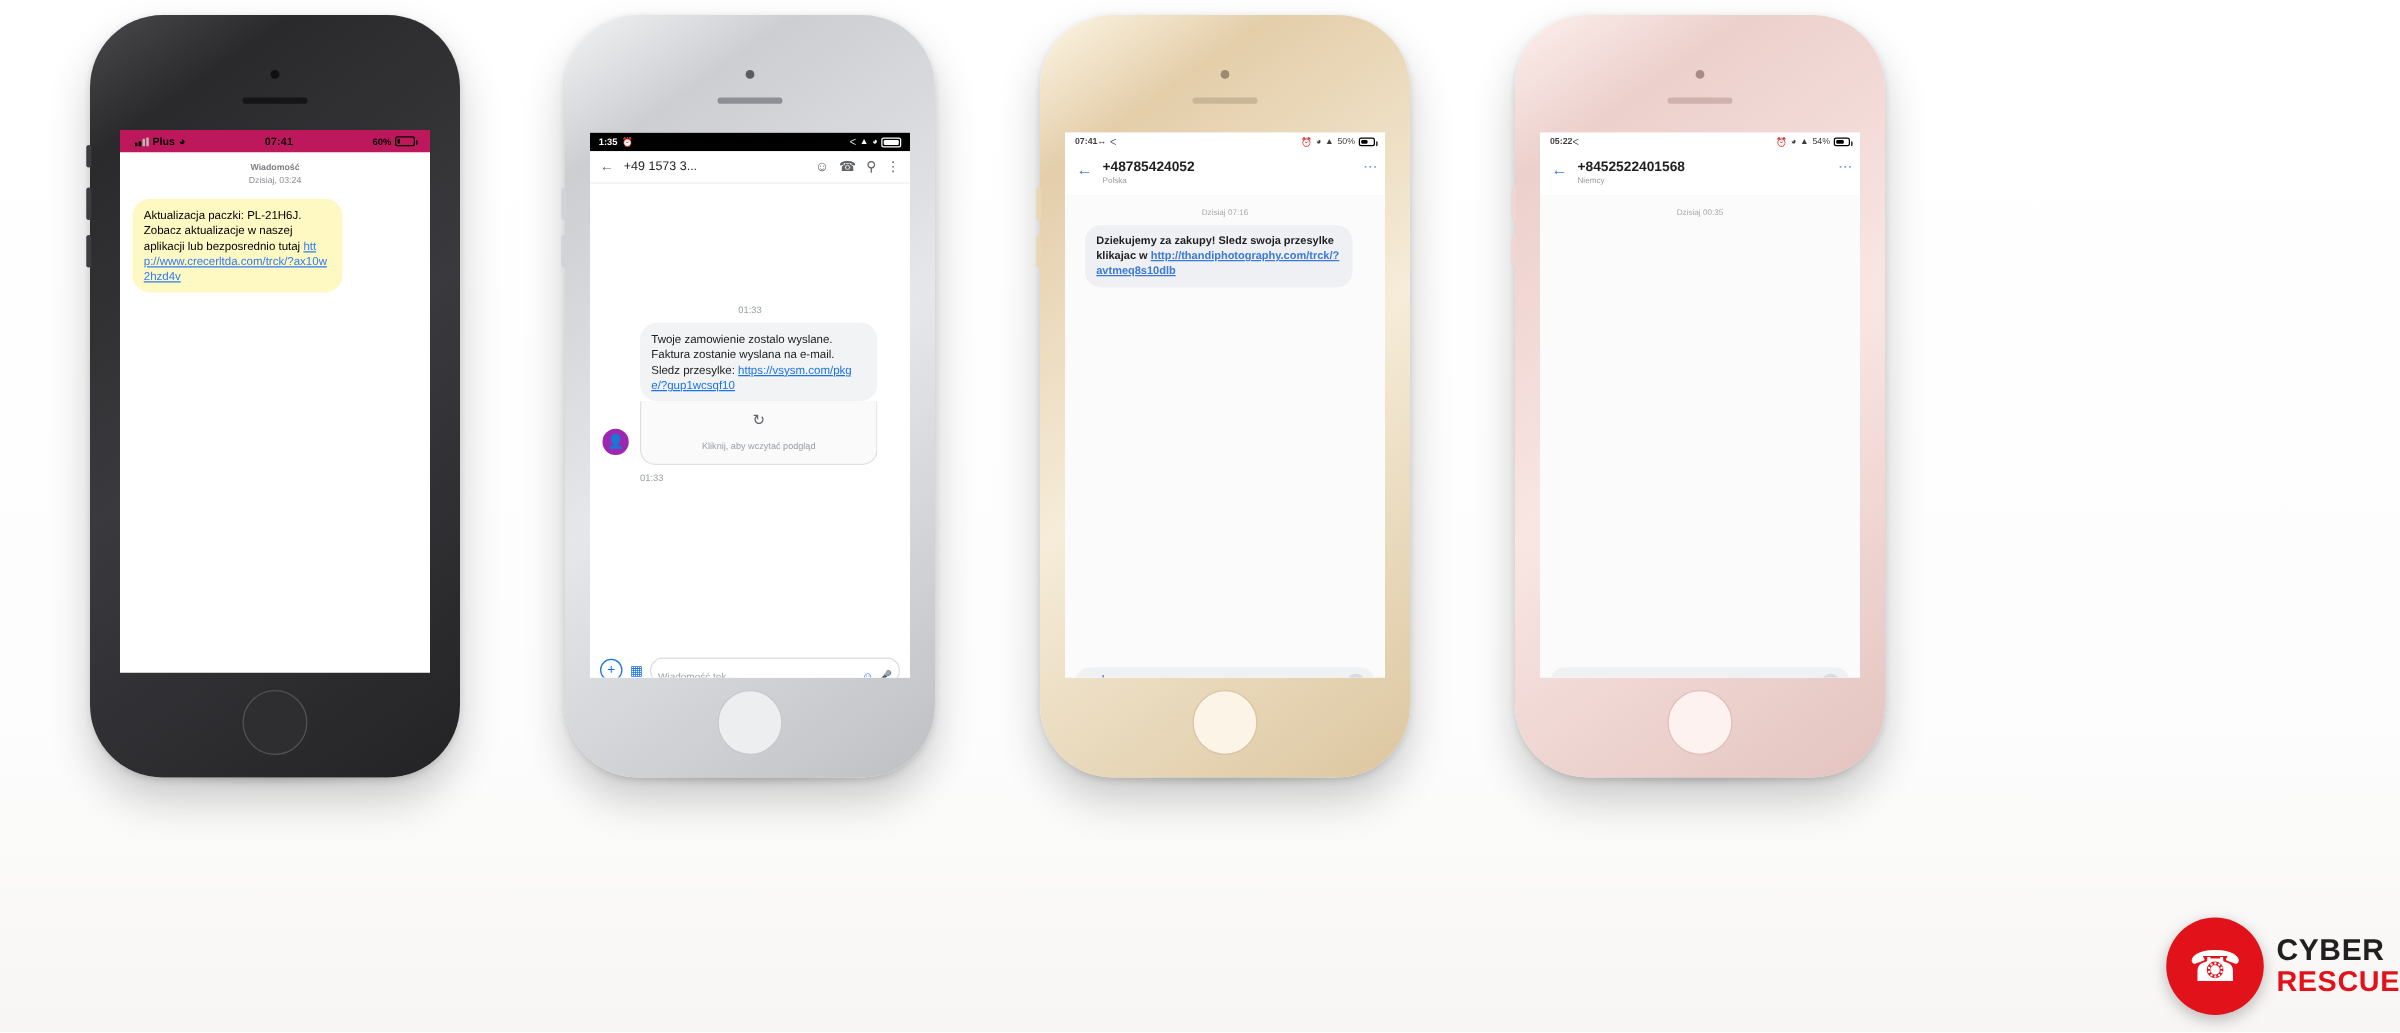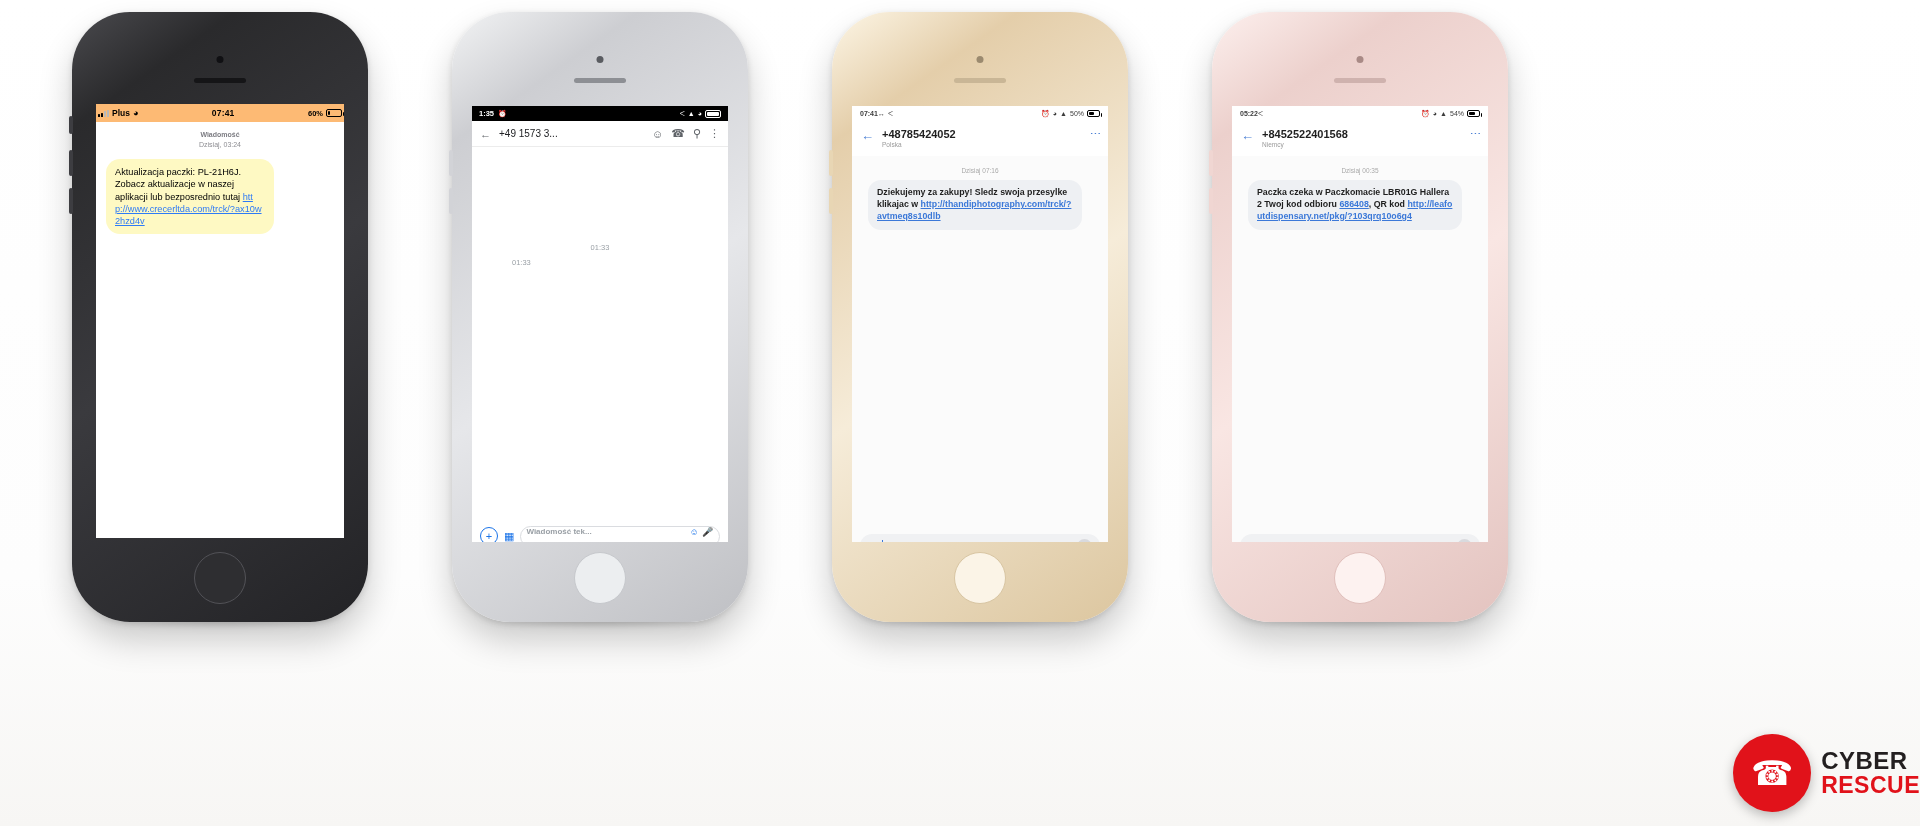--- a/index.html
+++ b/index.html
@@ -36,22 +36,22 @@
   
   .reflect {
     position: absolute; bottom: -8px; left: 6%; width: 88%; height: 26px;
     background: radial-gradient(ellipse at center, rgba(0,0,0,.16), rgba(0,0,0,0) 70%);
     filter: blur(3px);
   }
 
   
   .ios-status {
     height: 18px; display: flex; align-items: center;
-    padding: 0 2px; font-size: 8.5px; font-weight: bold; color: #000;
-    background: #fdba74;
+    padding: 0 12px; font-size: 8.5px; font-weight: bold; color: #000;
+    background: #be185d;
   }
   .ios-status .left { display: flex; align-items: center; gap: 3px; }
   .ios-status .mid { flex: 1; text-align: center; letter-spacing: .2px; }
   .ios-status .right { display: flex; align-items: center; gap: 3px; }
   .bars { display: inline-flex; align-items: flex-end; gap: 1px; height: 8px; }
   .bars i { width: 2px; background: #000; border-radius: .5px; display: block; }
   .bars i:nth-child(1){height:3px}.bars i:nth-child(2){height:4.5px}
   .bars i:nth-child(3){height:6px;background:#b9b9b9}.bars i:nth-child(4){height:7.5px;background:#b9b9b9}
   .batt {
     width: 16px; height: 8px; border: 1px solid #000; border-radius: 2px;
@@ -115,22 +115,22 @@
     position:absolute;left:10px;width:21px;height:21px;border-radius:50%;background:#9c27b0;
     display:flex;align-items:center;justify-content:center;color:#fff;font-size:11px;
   }
   .and-compose{
     position:absolute;left:0;right:0;bottom:32px;height:30px;display:flex;align-items:center;
     gap:6px;padding:0 8px;background:#fff;
   }
   .and-plus{width:18px;height:18px;border-radius:50%;border:1.4px solid #1a73e8;color:#1a73e8;
     display:flex;align-items:center;justify-content:center;font-size:11px;flex:0 0 auto;}
   .and-field{
-    flex:1;height:21px;border:1px solid #dadce0;border-radius:11px;display:flex;align-items:flex-start;
-    padding:0 5px;gap:4px;font-size:8px;color:#9aa0a6;font-weight:bold;
+    flex:1;height:21px;border:1px solid #dadce0;border-radius:11px;display:flex;align-items:flex-end;
+    padding:0 5px;gap:4px;font-size:8px;color:#9aa0a6;
   }
 
   
   .sam-status{height:15px;background:#fff;color:#3c3c3c;display:flex;align-items:center;padding:0 8px;font-size:7px;}
   .sam-status .mid{flex:1;display:flex;align-items:center;gap:3px;}
   .sam-status .right{display:flex;align-items:center;gap:3px;}
   .sam-bar{background:#fff;display:flex;align-items:flex-start;gap:8px;padding:7px 9px 8px;}
   .sam-bar .arrow{color:#4a7fd4;font-size:13px;line-height:1;margin-top:1px;}
   .sam-bar .who{flex:1}
   .sam-bar .num{font-size:11px;color:#1f1f1f;font-weight:bold;}
@@ -244,20 +244,31 @@
         <span class="num">+49 1573 3...</span>
         <span class="and-ico">☺</span>
         <span class="and-ico">☎</span>
         <span class="and-ico">⚲</span>
         <span class="and-ico">⋮</span>
       </div>
 
       <div class="and-thread">
         <div class="and-time" style="margin-top:86px;">01:33</div>
 
+        <div style="position:relative;">
+          <div class="and-bubble">
+            <span>Twoje zamowienie zostalo wyslane. Faktura zostanie wyslana na e-mail. Sledz przesylke:</span>
+            <a href="#">https://vsysm.com/pkge/?gup1wcsqf10</a>
+          </div>
+          <div class="and-preview">
+            <span class="refresh">↻</span>
+            <span class="hint">Kliknij, aby wczytać podgląd</span>
+          </div>
+          <div class="and-avatar" style="bottom:8px;">👤</div>
+        </div>
 
         <div class="and-time" style="text-align:left;margin-left:40px;">01:33</div>
 
         <div class="and-compose">
           <span class="and-plus">+</span>
           <span class="and-ico" style="color:#1a73e8;">▦</span>
           <span class="and-field">
             <span style="flex:1;">Wiadomość tek...</span>
             <span style="color:#1a73e8;font-size:9px;">☺</span>
             <span style="color:#1a73e8;font-size:9px;">🎤</span>
@@ -351,24 +362,20 @@
         <span class="arrow">←</span>
         <span class="who">
           <span class="num" style="display:block;">+8452522401568</span>
           <span class="ctry" style="display:block;">Niemcy</span>
         </span>
         <span class="dots">⋮</span>
       </div>
 
       <div class="sam-thread">
         <div class="sam-time">Dzisiaj 00:35</div>
-        <div class="sam-bubble">
-          <span>Paczka czeka w Paczkomacie LBR01G Hallera 2 Twoj kod odbioru </span><a href="#">686408</a><span>, QR kod</span>
-          <a href="#">http://leafoutdispensary.net/pkg/?103qrq10o6g4</a>
-        </div>
 
         <div class="sam-compose">
           <span class="plus">+</span>
           <span class="ph"><span>Wiadomość</span></span>
           <span class="snd">↑</span>
         </div>
 
       </div>
     </div>
   </div>

